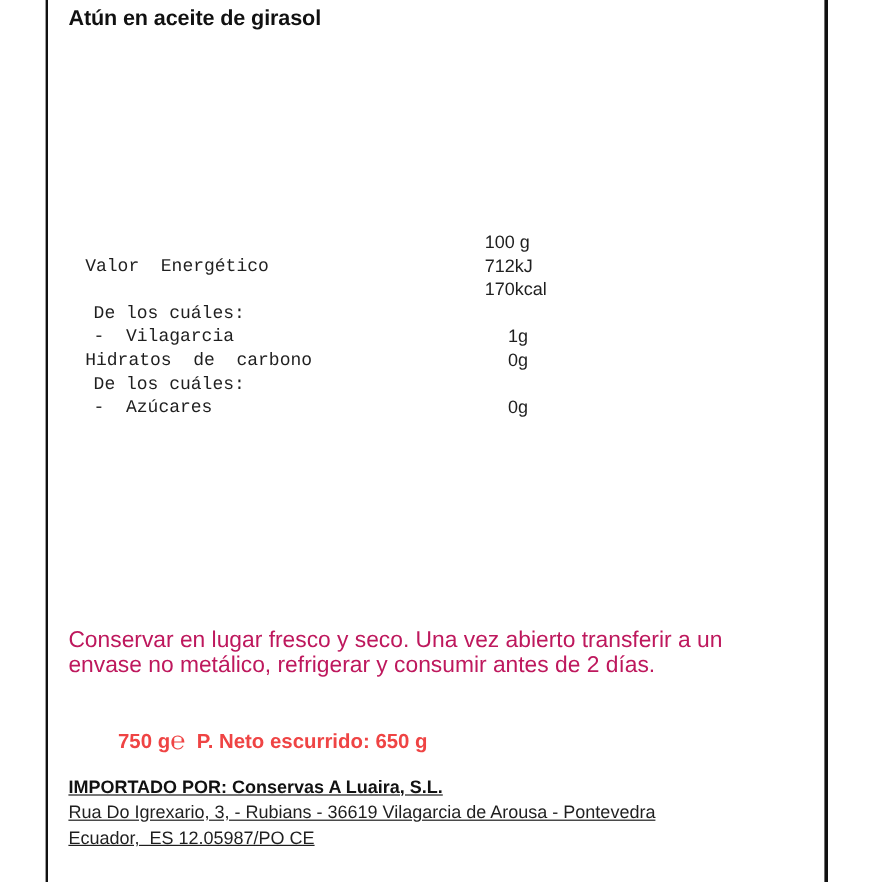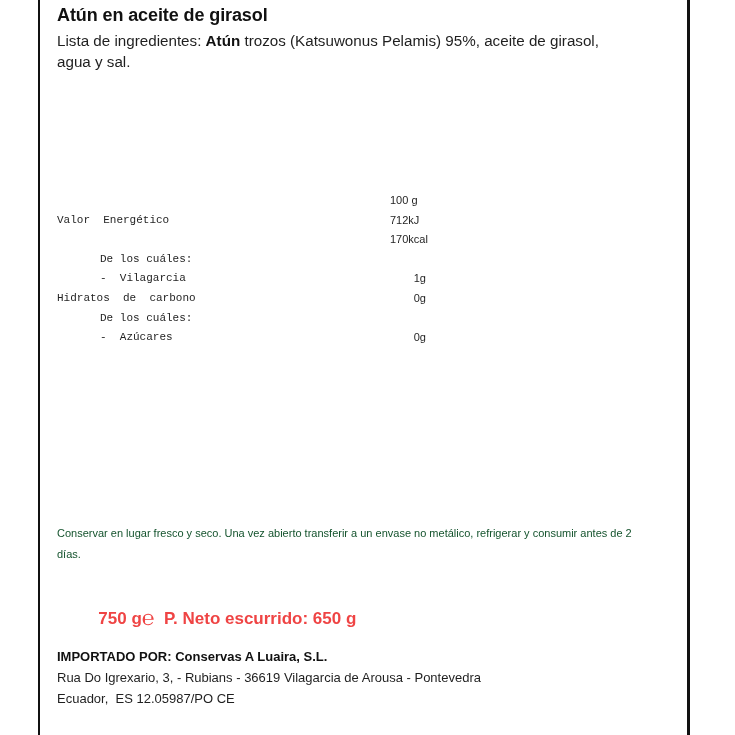--- a/index.html
+++ b/index.html
@@ -55,40 +55,39 @@
     color: #1f1f1f;
   }
   #ingredients-block b {
     font-weight: bold;
     color: #111111;
   }
 
   
   #nutrition-table {
     position: absolute;
-    left: 17px;
+    left: 31px;
     top: 194px;
     width: 410px;
-    font-size: 11px;
+    font-size: 15px;
     color: #1f1f1f;
   }
   .nrow {
     position: relative;
     height: 19.6px;
   }
   .nlabel {
     position: absolute;
     left: 0;
     top: 0;
     white-space: pre;
     font-family: Liberation Mono, monospace;
   }
   .nlabel.indent {
     left: 7px;
-    margin-left: 36px;
   }
   
   .nvalue-left {
     position: absolute;
     left: 333px;
     top: 0;
     white-space: pre;
   }
   
   .nvalue-right {
@@ -99,23 +98,23 @@
     text-align: right;
     white-space: pre;
   }
 
   
   #storage-block {
     position: absolute;
     left: 17px;
     top: 523px;
     width: 580px;
-    font-size: 11px;
+    font-size: 19px;
     line-height: 21px;
-    color: #14532d;
+    color: #be185d;
   }
 
   
   #weight-line {
     position: absolute;
     left: 30px;
     top: 586px;
     font-size: 17px;
     font-weight: bold;
     color: #ef4444;
@@ -126,44 +125,42 @@
     font-weight: normal;
     vertical-align: -1px;
   }
 
   
   #importer-block {
     position: absolute;
     left: 17px;
     top: 646px;
     width: 580px;
-    font-size: 13px;
+    font-size: 15px;
     line-height: 21px;
     color: #1f1f1f;
+    text-decoration: underline;
   }
   #importer-heading {
     font-weight: bold;
     color: #111111;
     white-space: pre;
   }
   .importer-addr {
     white-space: pre;
   }
 </style>
 </head>
 <body>
 
 <div id="label-card">
   <div class="inner">
 
     <div id="product-title">Atún en aceite de girasol</div>
 
-    <div id="ingredients-block">
-      <span>Lista de ingredientes: </span><b>Atún</b><span> trozos (Katsuwonus Pelamis) 95%, aceite de girasol, agua y sal.</span>
-    </div>
 
     <div id="nutrition-table">
       <div class="nrow">
         <span class="nvalue-left">100 g</span>
       </div>
       <div class="nrow">
         <span class="nlabel">Valor  Energético</span>
         <span class="nvalue-left">712kJ</span>
       </div>
       <div class="nrow">

